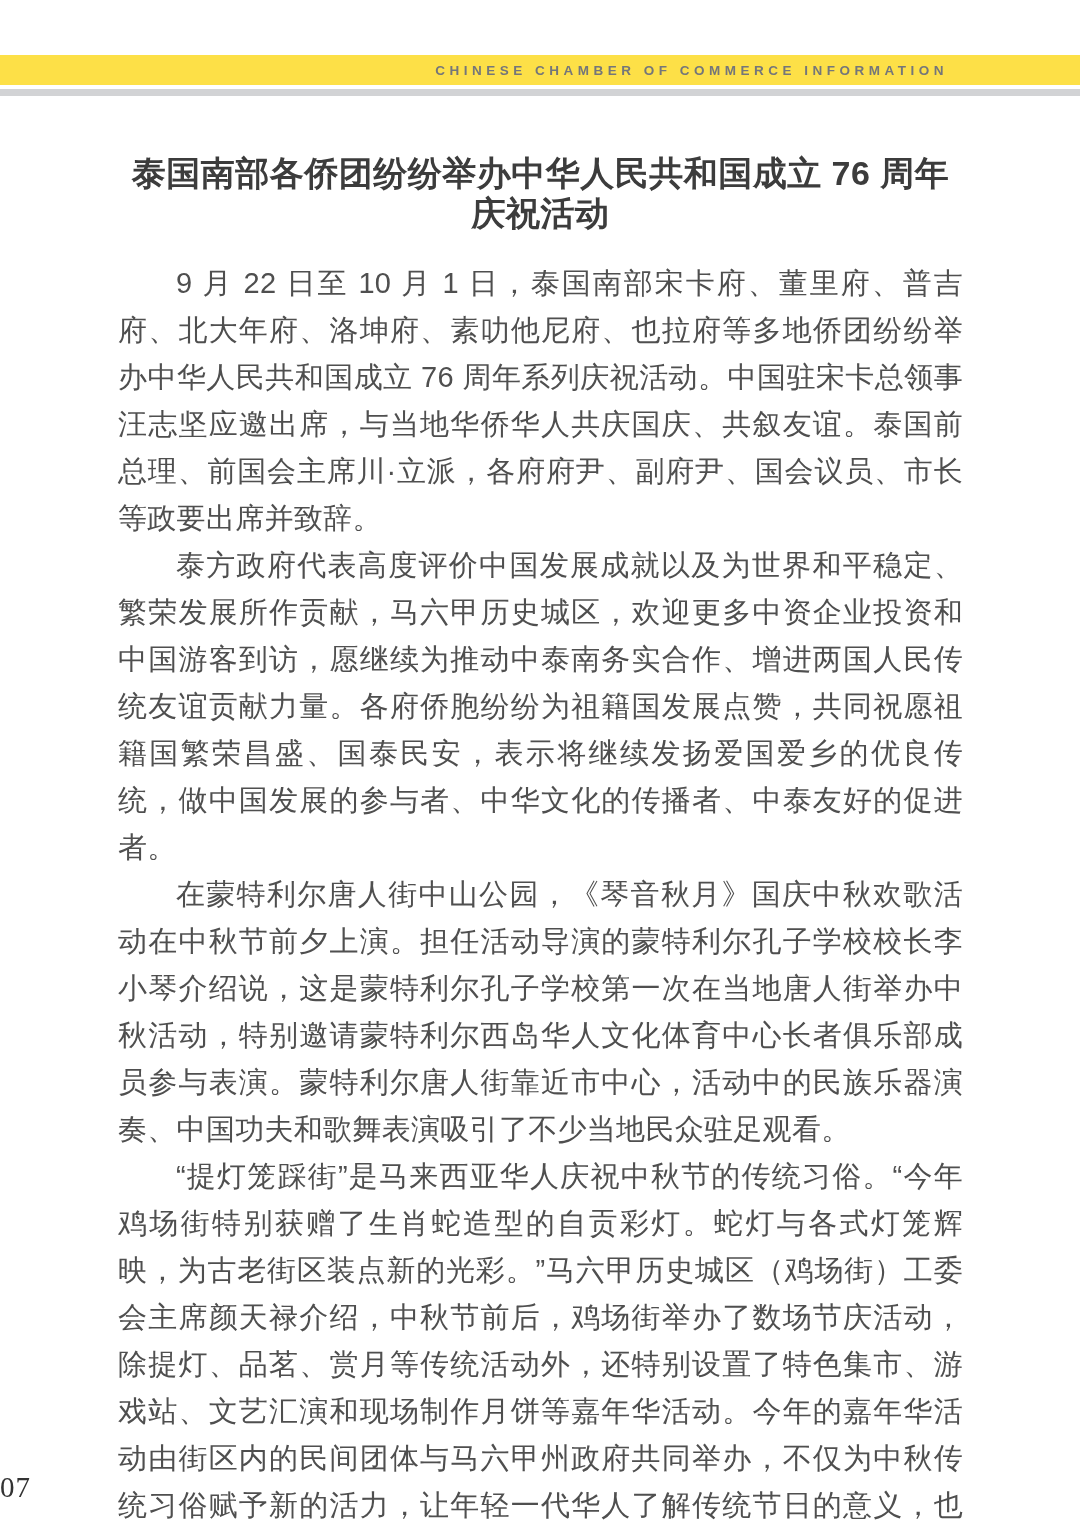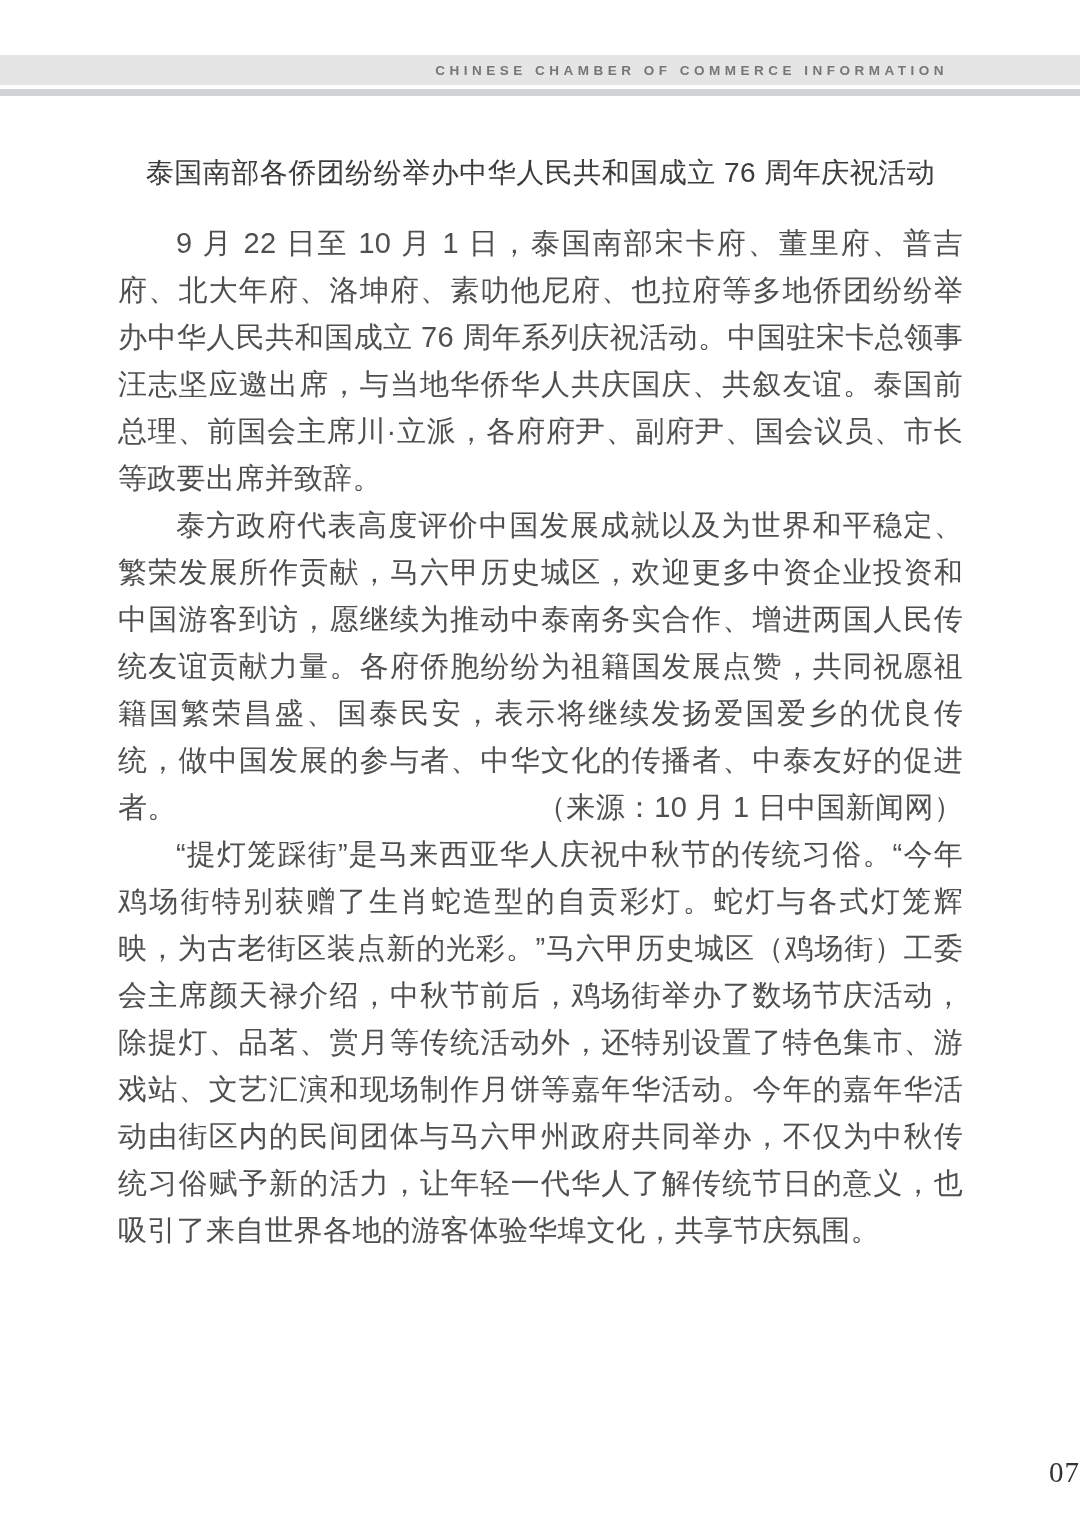--- a/index.html
+++ b/index.html
@@ -10,21 +10,21 @@
     height: 1525px;
     margin: 0 auto;
     background: #ffffff;
     font-family: "Liberation Sans", sans-serif;
     overflow: hidden;
   }
   
   .header { padding-top: 55px; }
   .bar-main {
     height: 30px;
-    background: #e5e5e5;
+    background: #fde047;
     display: flex;
     align-items: center;
     justify-content: flex-end;
     padding-right: 132px;
   }
   .banner {
     font-size: 13.5px;
     font-weight: bold;
     letter-spacing: 4.5px;
     color: #74767a;
@@ -34,22 +34,22 @@
     height: 7px;
     background: #d2d3d5;
     margin-top: 4px;
   }
   
   .content {
     margin: 0 117px 0 118px;
   }
   .title {
     text-align: center;
-    font-size: 28px;
-    font-weight: normal;
+    font-size: 34px;
+    font-weight: bold;
     color: #3c3c3c;
     line-height: 40px;
     letter-spacing: 0.5px;
   }
   .title-1 { margin-top: 57px; margin-bottom: 27px; }
   .title-2 { margin-top: 56px; margin-bottom: 32px; }
   .para {
     font-size: 29px;
     line-height: 47px;
     color: #4f4f4f;
@@ -59,24 +59,24 @@
     letter-spacing: 0.3px;
   }
   .source {
     float: right;
     text-indent: 0;
     color: #4f4f4f;
   }
   
   .footer {
     position: absolute;
-    bottom: 36px;
+    bottom: 21px;
     left: 0;
     width: 100%;
-    text-align: right;
+    text-align: left;
   }
   .page-number {
     font-family: "Liberation Serif", serif;
     font-size: 29px;
     color: #333333;
     letter-spacing: 1px;
   }
 </style>
 </head>
 <body>
@@ -88,24 +88,25 @@
       <span class="banner">CHINESE CHAMBER OF COMMERCE INFORMATION</span>
     </div>
     <div class="bar-thin"></div>
   </header>
 
   <main class="content">
 
     <section class="article">
       <h1 class="title title-1">泰国南部各侨团纷纷举办中华人民共和国成立 76 周年庆祝活动</h1>
       <p class="para">9 月 22 日至 10 月 1 日，泰国南部宋卡府、董里府、普吉府、北大年府、洛坤府、素叻他尼府、也拉府等多地侨团纷纷举办中华人民共和国成立 76 周年系列庆祝活动。中国驻宋卡总领事汪志坚应邀出席，与当地华侨华人共庆国庆、共叙友谊。泰国前总理、前国会主席川·立派，各府府尹、副府尹、国会议员、市长等政要出席并致辞。</p>
-      <p class="para"><span>泰方政府代表高度评价中国发展成就以及为世界和平稳定、繁荣发展所作贡献，马六甲历史城区，欢迎更多中资企业投资和中国游客到访，愿继续为推动中泰南务实合作、增进两国人民传统友谊贡献力量。各府侨胞纷纷为祖籍国发展点赞，共同祝愿祖籍国繁荣昌盛、国泰民安，表示将继续发扬爱国爱乡的优良传统，做中国发展的参与者、中华文化的传播者、中泰友好的促进者。</span><span class="source">（来源：10 月 1 日中国新闻网）</span></p>
+      <p class="para"><span>泰方政府代表高度评价中国发展成就以及为世界和平稳定、繁荣发展所作贡献，马六甲历史城区，欢迎更多中资企业投资和中国游客到访，愿继续为推动中泰南务实合作、增进两国人民传统友谊贡献力量。各府侨胞纷纷为祖籍国发展点赞，共同祝愿祖籍国繁荣昌盛、国泰民安，表示将继续发扬爱国爱乡的优良传统，做中国发展的参与者、中华文化的传播者、中泰友好的促进者。</span></p>
     </section>
 
     <section class="article">
+      <p class="para">在蒙特利尔唐人街中山公园，《琴音秋月》国庆中秋欢歌活动在中秋节前夕上演。担任活动导演的蒙特利尔孔子学校校长李小琴介绍说，这是蒙特利尔孔子学校第一次在当地唐人街举办中秋活动，特别邀请蒙特利尔西岛华人文化体育中心长者俱乐部成员参与表演。蒙特利尔唐人街靠近市中心，活动中的民族乐器演奏、中国功夫和歌舞表演吸引了不少当地民众驻足观看。</p>
       <p class="para">“提灯笼踩街”是马来西亚华人庆祝中秋节的传统习俗。“今年鸡场街特别获赠了生肖蛇造型的自贡彩灯。蛇灯与各式灯笼辉映，为古老街区装点新的光彩。”马六甲历史城区（鸡场街）工委会主席颜天禄介绍，中秋节前后，鸡场街举办了数场节庆活动，除提灯、品茗、赏月等传统活动外，还特别设置了特色集市、游戏站、文艺汇演和现场制作月饼等嘉年华活动。今年的嘉年华活动由街区内的民间团体与马六甲州政府共同举办，不仅为中秋传统习俗赋予新的活力，让年轻一代华人了解传统节日的意义，也吸引了来自世界各地的游客体验华埠文化，共享节庆氛围。</p>
 
     </section>
 
   </main>
 
   <footer class="footer">
     <span class="page-number">07</span>
   </footer>
 

